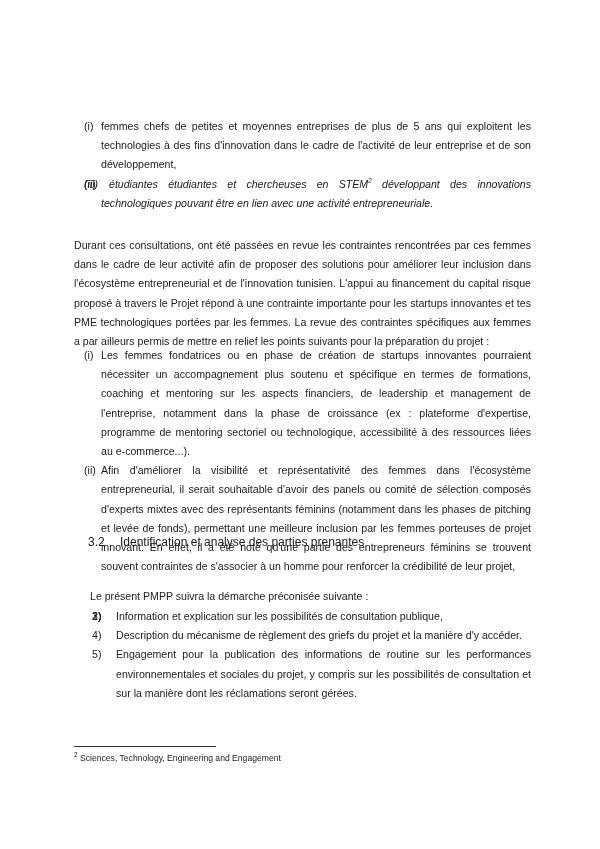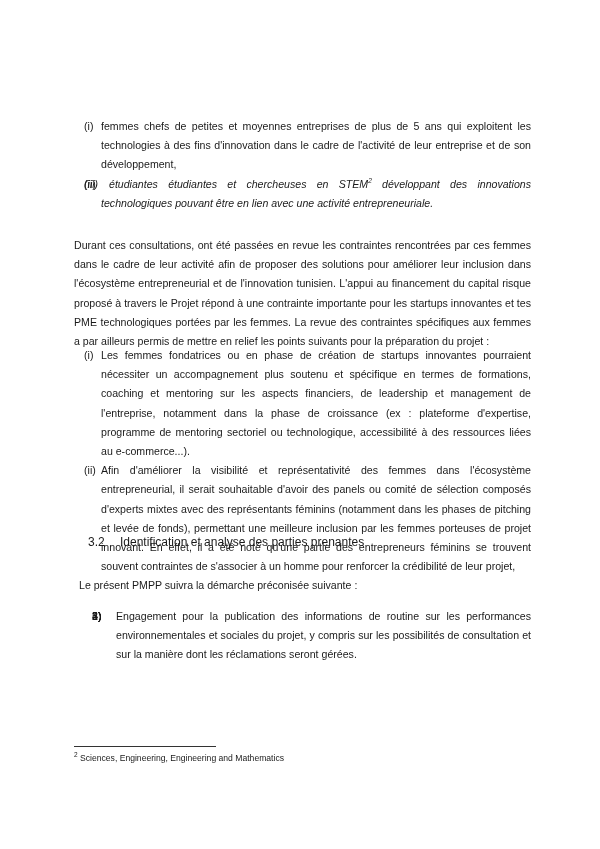--- a/index.html
+++ b/index.html
@@ -12,21 +12,21 @@
     .mk { position: absolute; left: 0; top: 0; }
     #list1 { left: 84px; top: 117px; width: 447px; }
     #list1 li { padding-left: 17px; }
     #list1 li.iii { padding-left: 17px; font-style: italic; }
     #list1 li.iii .body { text-indent: 8px; display: block; }
     #para1 { position: absolute; left: 74px; top: 236px; width: 457px; margin: 0; }
     #list2 { left: 84px; top: 346px; width: 447px; }
     #list2 li { padding-left: 17px; }
     #heading { position: absolute; left: 88px; top: 535px; margin: 0; font-weight: normal; font-size: 12px; color: #1a1a1a; }
     #heading .num { display: inline-block; width: 32px; }
-    #intro { position: absolute; left: 74px; top: 571px; margin: 5px; }
+    #intro { position: absolute; left: 74px; top: 571px; margin: 16px; }
     #list3 { left: 92px; top: 607px; width: 439px; }
     #list3 li { padding-left: 24px; }
     .fn-rule { position: absolute; left: 74px; top: 746px; width: 142px; height: 0; border-top: 1px solid #333; }
     #footnote { position: absolute; left: 74px; top: 751px; margin: 0; font-size: 8.6px; line-height: 14px; }
     sup { font-size: 6.5px; line-height: 0; vertical-align: super; }
   </style>
 </head>
 <body>
 
 <div class="page">
@@ -66,26 +66,28 @@
 
   <ol class="list txt" id="list3">
     <li>
       <span class="mk">1)</span>
     </li>
     <li>
       <span class="mk">2)</span>
     </li>
     <li>
       <span class="mk">3)</span>
+      <span>Information et explication sur les possibilités de consultation publique,</span>
     </li>
     <li>
       <span class="mk">4)</span>
+      <span>Description du mécanisme de règlement des griefs du projet et la manière d'y accéder.</span>
     </li>
     <li>
       <span class="mk">5)</span>
       <span>Engagement pour la publication des informations de routine sur les performances environnementales et sociales du projet, y compris sur les possibilités de consultation et sur la manière dont les réclamations seront gérées.</span>
     </li>
   </ol>
 
   <div class="fn-rule"></div>
-  <p id="footnote"><sup>2</sup><span> Sciences, Engineering, Engineering and Mathematics</span></p>
+  <p id="footnote"><sup>2</sup><span> Sciences, Technology, Engineering and Engagement</span></p>
 
 </div>
 
 </body></html>

